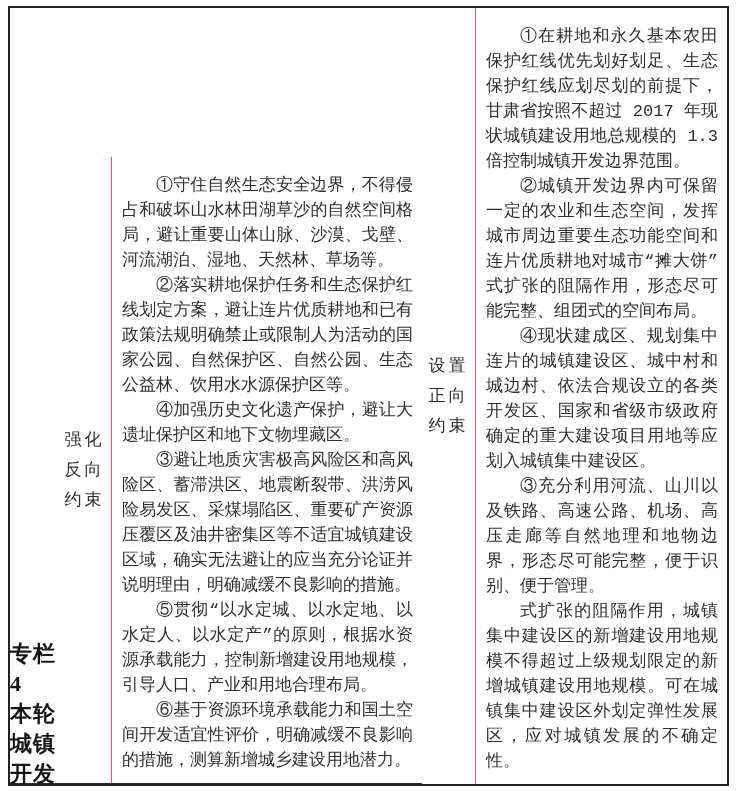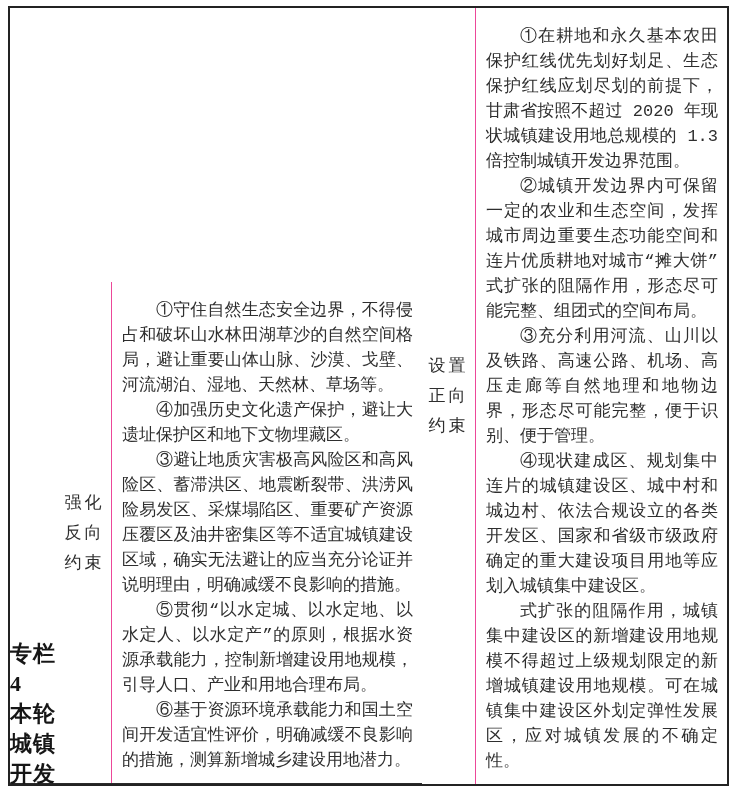--- a/index.html
+++ b/index.html
@@ -85,35 +85,36 @@
   <div class="title-row">专栏 4　本轮城镇开发边界划定规则</div>
 
   <div class="body-row row-1">
     <div class="label-cell">
       <div class="label-text">强化
 反向
 约束</div>
     </div>
     <div class="content-cell">
       <p class="para">①守住自然生态安全边界，不得侵占和破坏山水林田湖草沙的自然空间格局，避让重要山体山脉、沙漠、戈壁、河流湖泊、湿地、天然林、草场等。</p>
+      <p class="para">②落实耕地保护任务和生态保护红线划定方案，避让连片优质耕地和已有政策法规明确禁止或限制人为活动的国家公园、自然保护区、自然公园、生态公益林、饮用水水源保护区等。</p>
       <p class="para">④加强历史文化遗产保护，避让大遗址保护区和地下文物埋藏区。</p>
       <p class="para">③避让地质灾害极高风险区和高风险区、蓄滞洪区、地震断裂带、洪涝风险易发区、采煤塌陷区、重要矿产资源压覆区及油井密集区等不适宜城镇建设区域，确实无法避让的应当充分论证并说明理由，明确减缓不良影响的措施。</p>
       <p class="para">⑤贯彻“以水定城、以水定地、以水定人、以水定产”的原则，根据水资源承载能力，控制新增建设用地规模，引导人口、产业和用地合理布局。</p>
       <p class="para">⑥基于资源环境承载能力和国土空间开发适宜性评价，明确减缓不良影响的措施，测算新增城乡建设用地潜力。</p>
     </div>
   </div>
 
   <div class="body-row row-2">
     <div class="label-cell">
       <div class="label-text">设置
 正向
 约束</div>
     </div>
     <div class="content-cell">
-      <p class="para">①在耕地和永久基本农田保护红线优先划好划足、生态保护红线应划尽划的前提下，甘肃省按照不超过 2020 年现状城镇建设用地总规模的 1.3 倍控制城镇开发边界范围。</p>
+      <p class="para">①在耕地和永久基本农田保护红线优先划好划足、生态保护红线应划尽划的前提下，甘肃省按照不超过 2017 年现状城镇建设用地总规模的 1.3 倍控制城镇开发边界范围。</p>
       <p class="para">②城镇开发边界内可保留一定的农业和生态空间，发挥城市周边重要生态功能空间和连片优质耕地对城市“摊大饼”式扩张的阻隔作用，形态尽可能完整、组团式的空间布局。</p>
+      <p class="para">④现状建成区、规划集中连片的城镇建设区、城中村和城边村、依法合规设立的各类开发区、国家和省级市级政府确定的重大建设项目用地等应划入城镇集中建设区。</p>
       <p class="para">③充分利用河流、山川以及铁路、高速公路、机场、高压走廊等自然地理和地物边界，形态尽可能完整，便于识别、便于管理。</p>
-      <p class="para">④现状建成区、规划集中连片的城镇建设区、城中村和城边村、依法合规设立的各类开发区、国家和省级市级政府确定的重大建设项目用地等应划入城镇集中建设区。</p>
       <p class="para">式扩张的阻隔作用，城镇集中建设区的新增建设用地规模不得超过上级规划限定的新增城镇建设用地规模。可在城镇集中建设区外划定弹性发展区，应对城镇发展的不确定性。</p>
     </div>
   </div>
 
 </div>
 
 </body></html>

